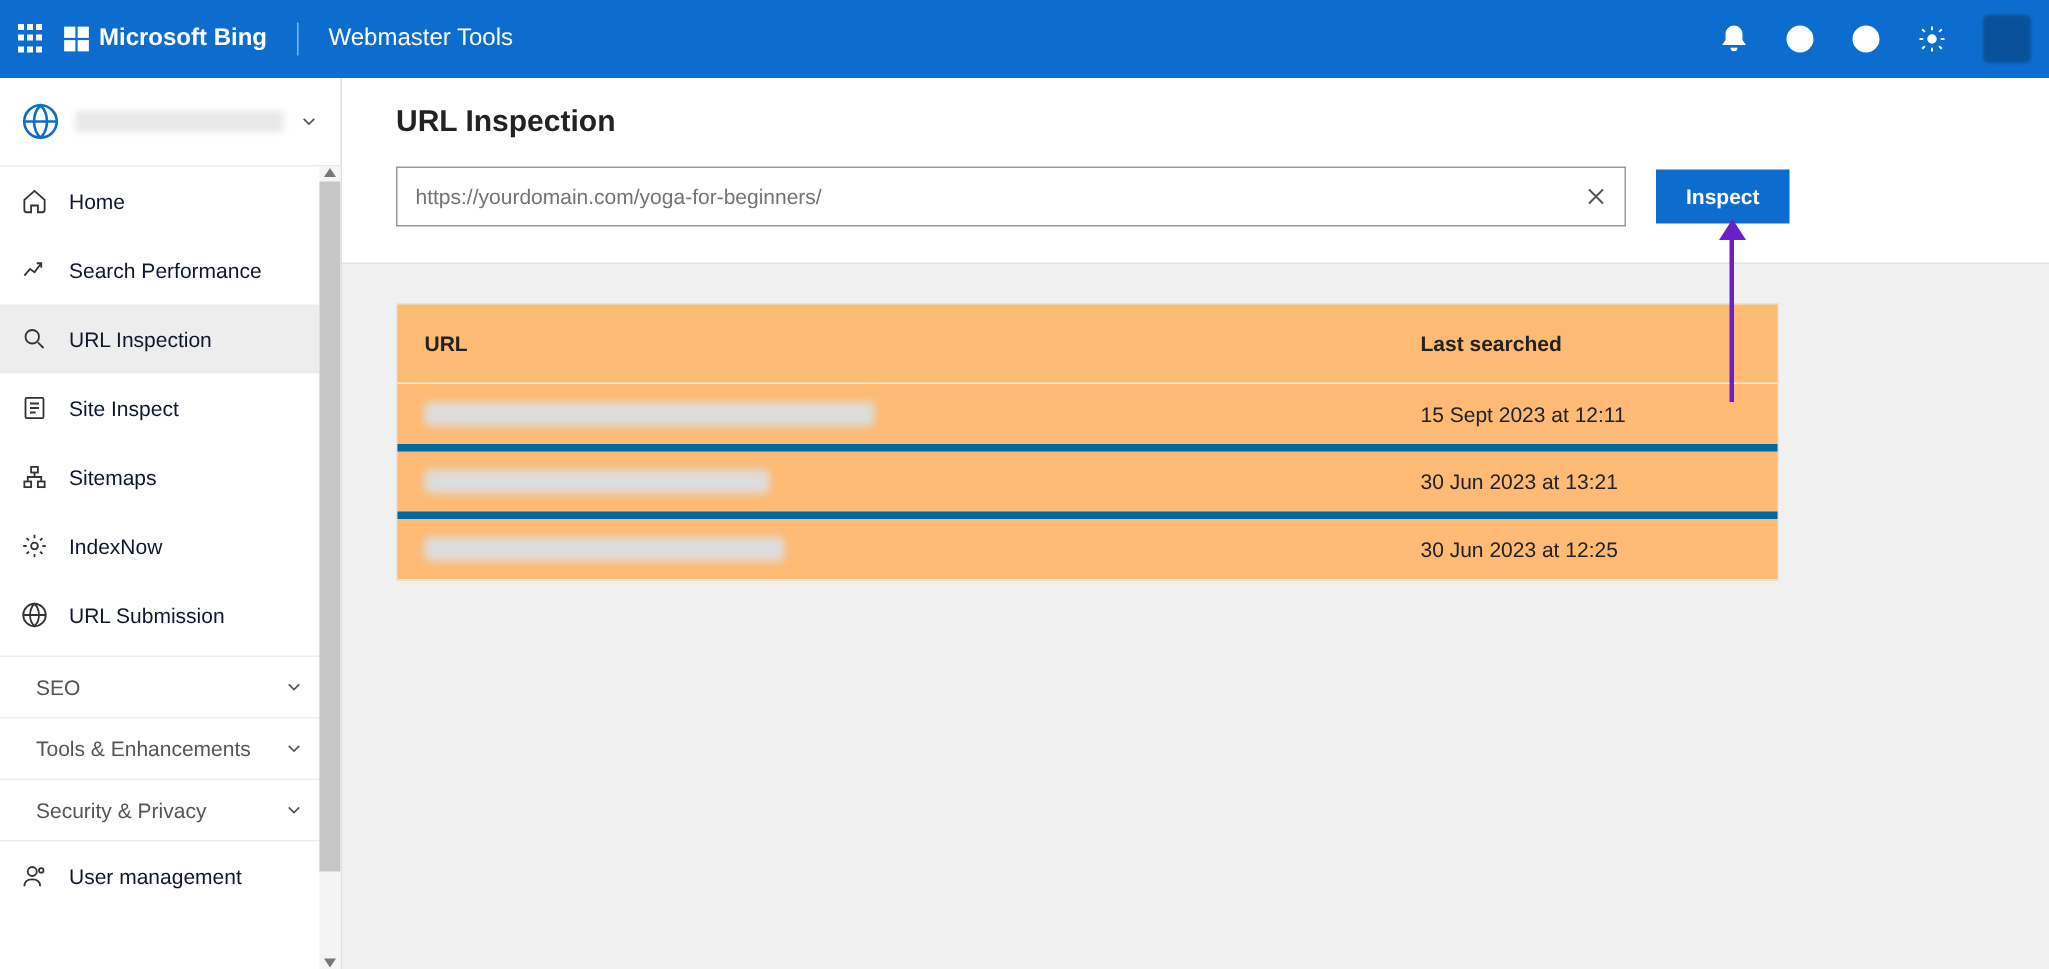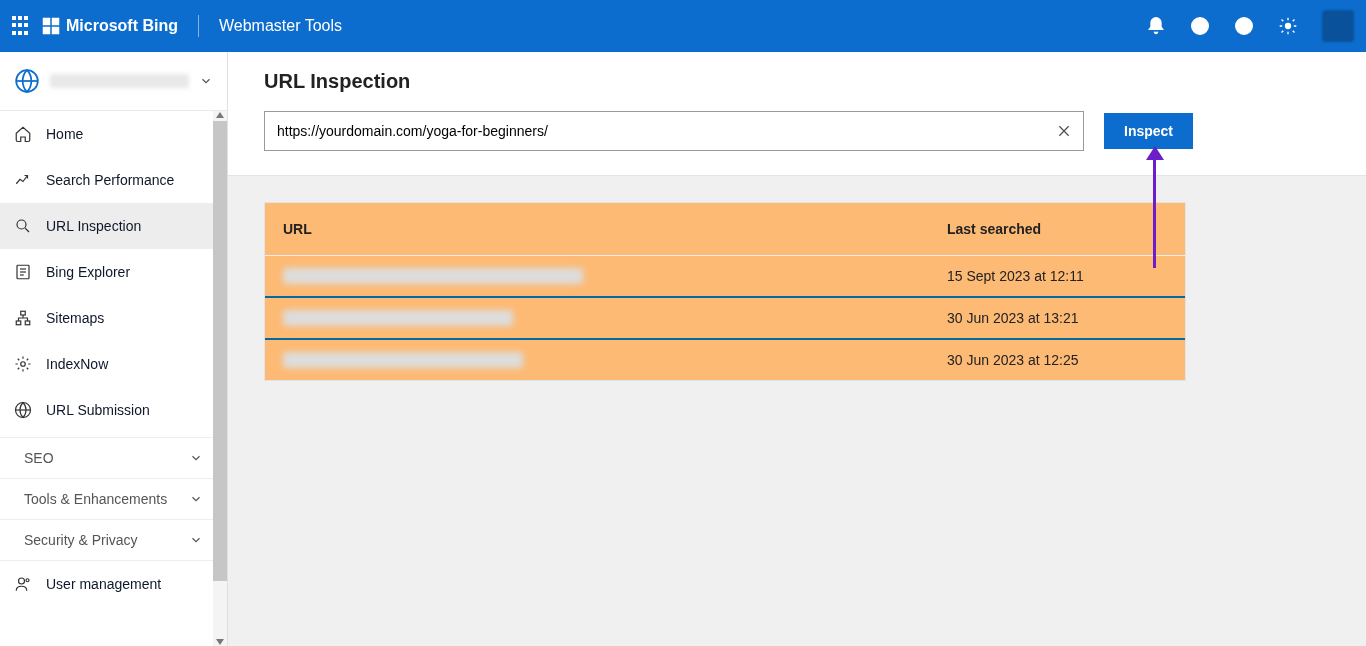--- a/index.html
+++ b/index.html
@@ -45,31 +45,31 @@
 .nav-group svg { width:14px; height:14px; stroke:#555; }
 .nav-group.first-group { margin-top: 4px; }
 
 
 .main { flex:1; background:#f0f0f0; display:flex; flex-direction:column; overflow:hidden; }
 .main-head { background:#fff; padding: 18px 0 24px 0; border-bottom:1px solid #e4e4e4; }
 .main-inner { margin-left: 36px; margin-right: 60px; }
 .page-title { font-size:20px; font-weight:600; color:#222; margin-bottom: 18px; }
 .inspect-row { display:flex; align-items:center; gap:20px; }
 .search-wrap { flex:1; position:relative; max-width:820px; }
-.url-input { width:100%; height:40px; border:1px solid #999; padding: 0 44px 0 12px; font-size:14px; color:#000000; outline:none; }
+.url-input { width:100%; height:40px; border:1px solid #999; padding: 0 44px 0 12px; font-size:14px; color:#737373; outline:none; }
 .clear-btn { position:absolute; right:8px; top:50%; transform:translateY(-50%); width:24px; height:24px; display:flex; align-items:center; justify-content:center; cursor:pointer; }
 .clear-btn svg { width:16px; height:16px; stroke:#555; }
 .inspect-btn { background:#0c6dce; color:#fff; font-size:14px; font-weight:600; padding: 10px 20px; border:none; cursor:pointer; }
 
 
 .card { margin: 26px 36px 0 36px; background:#fdba74; border:1px solid #e4e4e4; max-width: 922px; }
 .card-head { display:flex; padding: 18px 18px; font-size:14px; font-weight:600; color:#222; border-bottom:1px solid #eee; }
 .col-url { flex:1; }
 .col-date { width:220px; }
-.row { display:flex; align-items:center; padding: 12px 18px; font-size:14px; color:#222; border-bottom:2px solid #0369a1; }
+.row { display:flex; align-items:center; padding: 12px 18px; font-size:14px; color:#222; border-bottom:5px solid #0369a1; }
 .row:last-child { border-bottom:none; }
 .url-blur { height:16px; background:#ddd; border-radius:3px; filter: blur(3px); }
 
 
 .anno-arrow { position:absolute; width:3px; background:#6b1ec9; }
 .anno-arrow-head { position:absolute; top:-12px; left:-7px; width:0; height:0; border-left:9px solid transparent; border-right:9px solid transparent; border-bottom:14px solid #6b1ec9; }
 </style>
 </head>
 <body>
 
@@ -170,21 +170,21 @@
           </svg>
         <span>URL Inspection</span>
       </div>
       <div class="nav-item">
         <svg viewBox="0 0 24 24" stroke-width="1.6">
             <rect x="4" y="3" width="16" height="18" rx="1"></rect>
             <line x1="8" y1="8" x2="16" y2="8"></line>
             <line x1="8" y1="12" x2="16" y2="12"></line>
             <line x1="8" y1="16" x2="13" y2="16"></line>
           </svg>
-        <span>Bing Explorer</span>
+        <span>Site Inspect</span>
       </div>
       <div class="nav-item">
         <svg viewBox="0 0 24 24" stroke-width="1.6">
             <rect x="9" y="3" width="6" height="5"></rect>
             <rect x="3" y="16" width="6" height="5"></rect>
             <rect x="15" y="16" width="6" height="5"></rect>
             <path d="M12 8v4M12 12H6v4M12 12h6v4"></path>
           </svg>
         <span>Sitemaps</span>
       </div>

